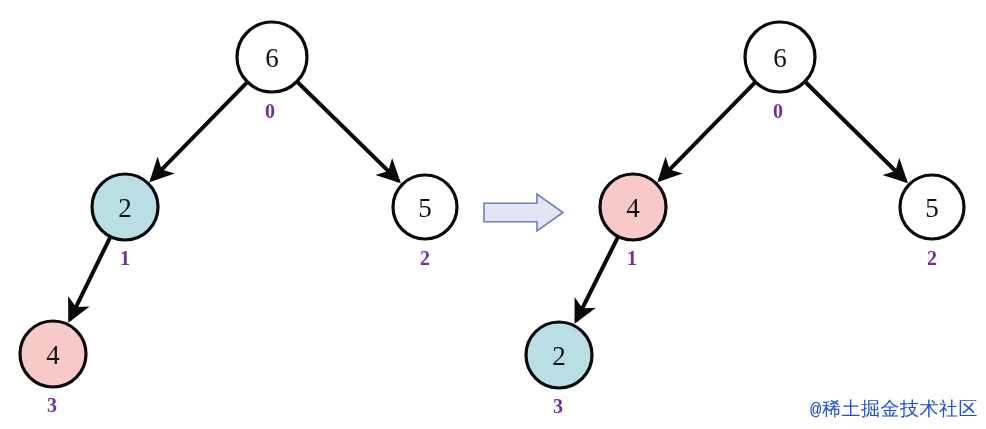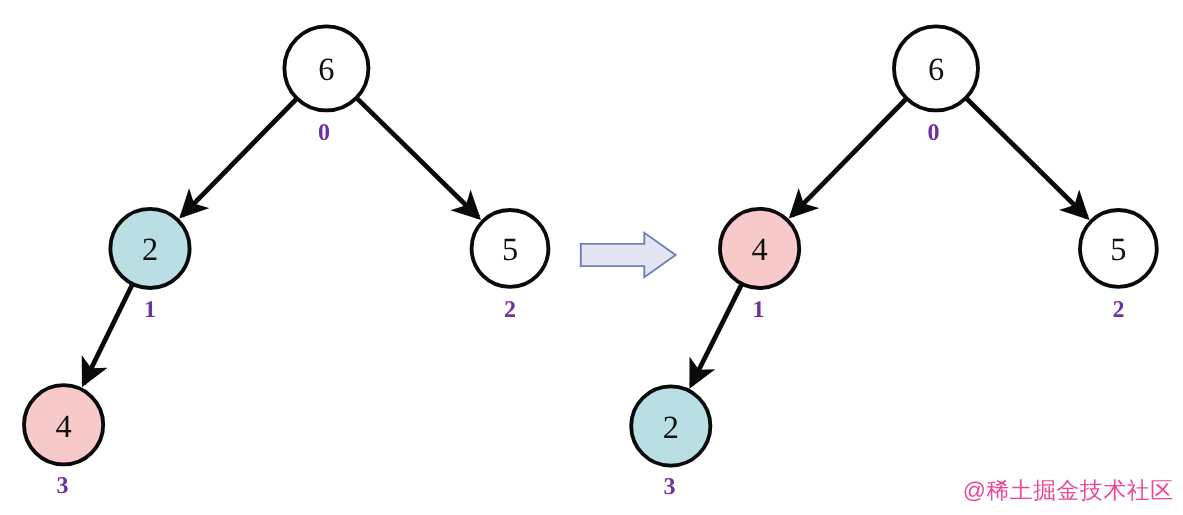--- a/index.html
+++ b/index.html
@@ -44,23 +44,23 @@
   }
   .tree-edge {
     stroke: #0a0a0a;
     stroke-width: 4;
     fill: none;
   }
   .watermark {
     position: absolute;
     right: 8px;
     bottom: 7px;
-    font-family: Liberation Sans, sans-serif;
+    font-family: Liberation Mono, monospace;
     font-size: 19px;
-    color: #ec4899;
+    color: #1d4ed8;
     letter-spacing: 0.5px;
     white-space: nowrap;
     user-select: none;
   }
 </style>
 </head>
 <body>
 
 <div id="canvas">
 

